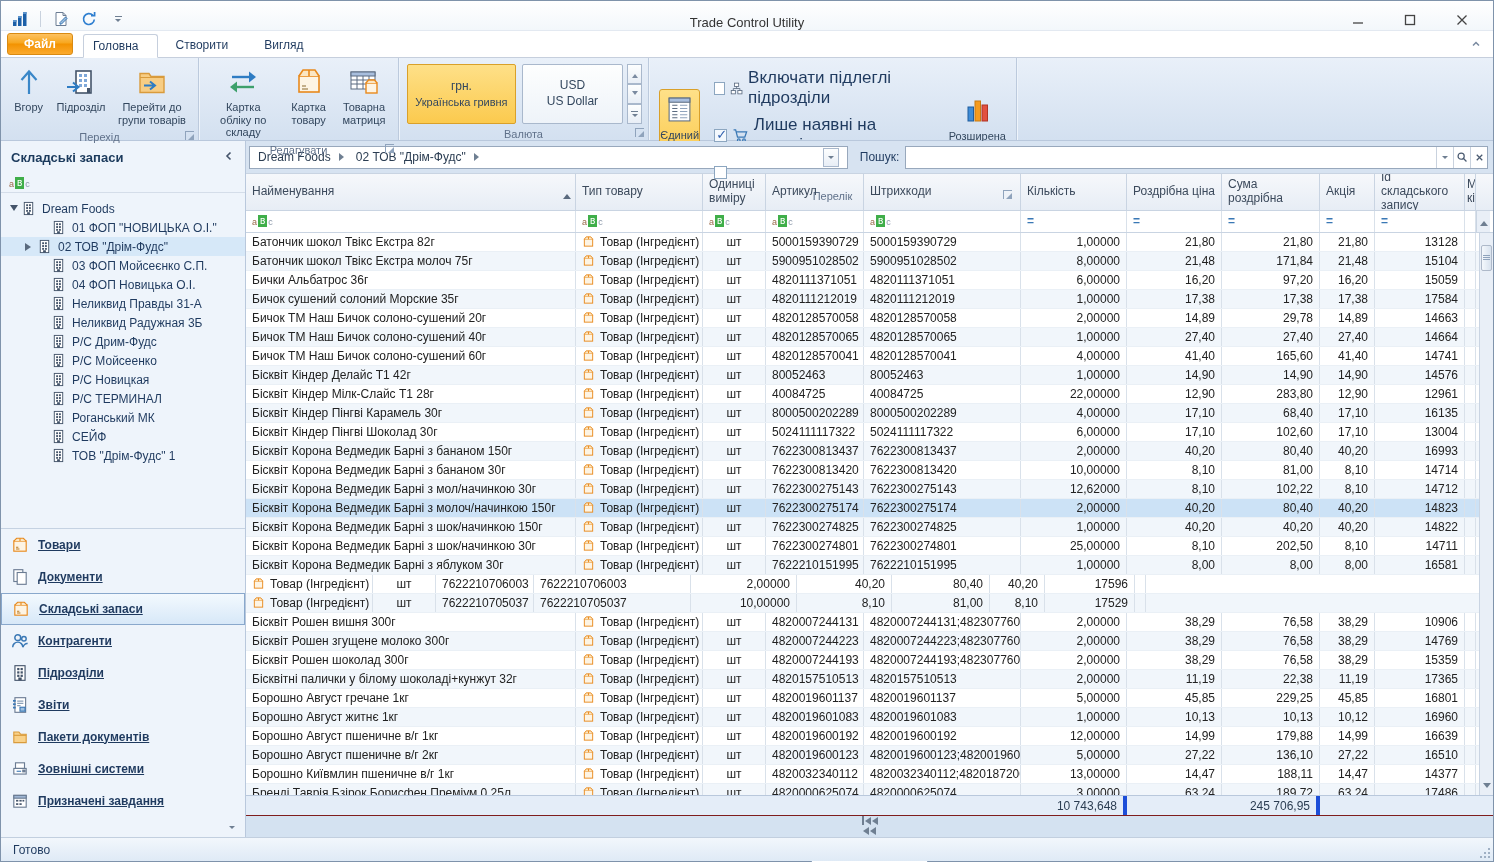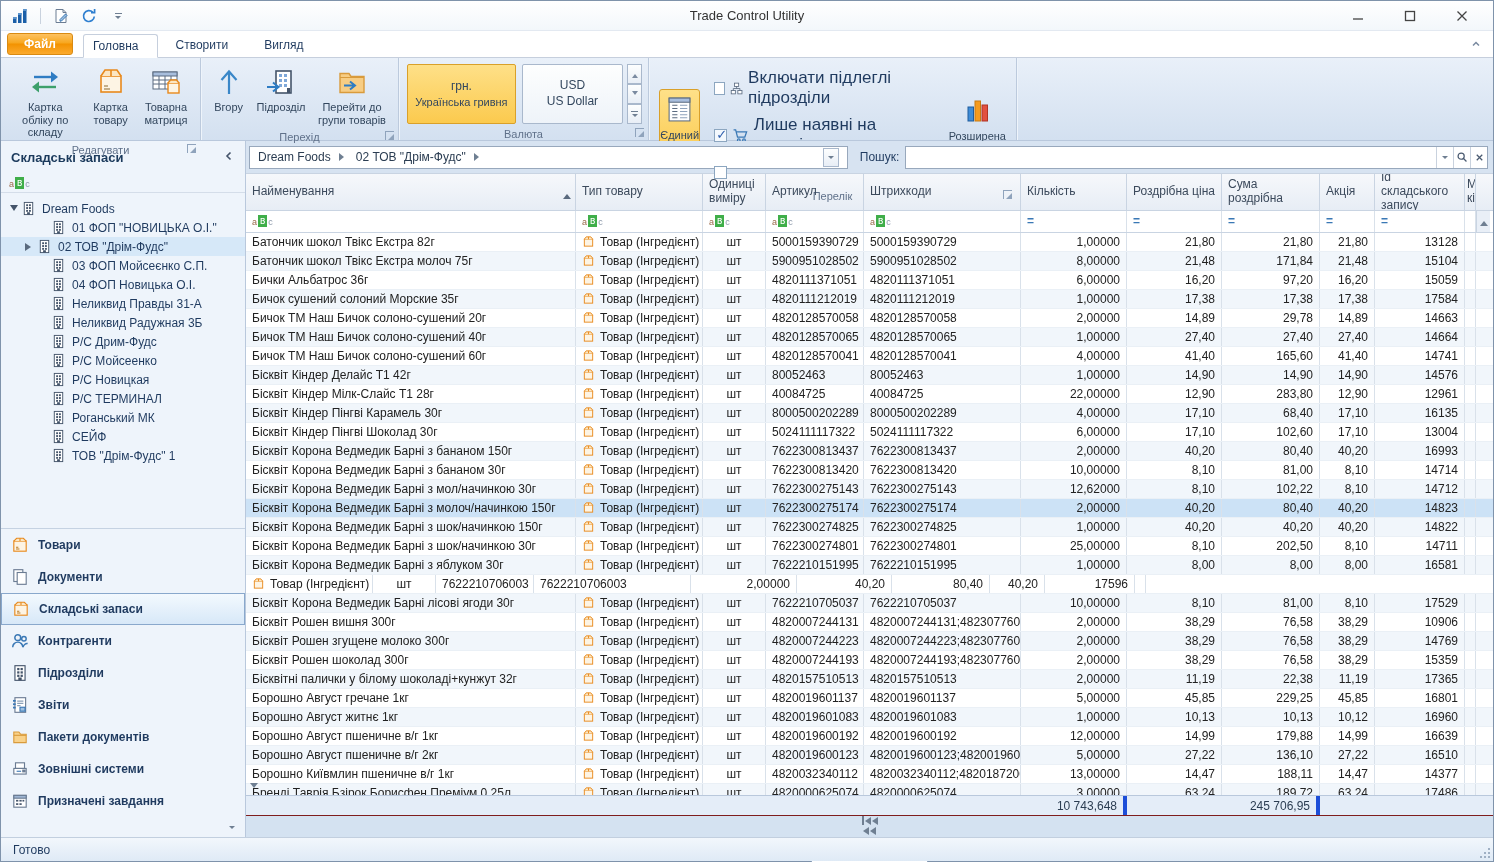--- a/index.html
+++ b/index.html
@@ -1,21 +1,21 @@
 <!DOCTYPE html>
 <html><head>
 <meta charset="utf-8">
 <style>
   * { margin:0; padding:0; box-sizing:border-box; }
   html,body { width:1494px; height:862px; overflow:hidden;
     font-family:"Liberation Sans","DejaVu Sans",sans-serif; font-size:12px; color:#2b3d52; }
   .app { width:1494px; height:862px; border:1px solid #7f93ab; display:flex; flex-direction:column; background:#fff; }
 
   
-  .titlebar { height:30px; background:linear-gradient(#ffffff,#f3f7fb); display:flex; align-items:center; position:relative; border-bottom:1px solid #e3e9f1;}
+  .titlebar { height:30px; background:linear-gradient(#ffffff,#f3f7fb); display:flex; align-items:flex-end; position:relative; border-bottom:1px solid #e3e9f1;}
   .qat { display:flex; align-items:center; gap:6px; padding-left:8px; }
   .qat-sep { width:1px; height:16px; background:#c9d2de; margin:0 3px; }
   .qat-btn { width:22px; height:22px; display:flex; align-items:center; justify-content:center; }
   .qat-drop { display:flex; flex-direction:column; align-items:center; width:16px; margin-left:4px;}
   .qat-drop .bar{ width:7px; height:1px; background:#6f7f92; margin-bottom:2px;}
   .tri-dn { width:0; height:0; border:3.5px solid transparent; border-top-color:#6f7f92; border-bottom:none; }
   .title-text { position:absolute; left:0; right:0; text-align:center; color:#333; font-size:13px; pointer-events:none;}
   .winbtns { margin-left:auto; display:flex; gap:26px; padding-right:18px; z-index:2;}
   .winbtn { width:26px; height:20px; display:flex; align-items:center; justify-content:center; }
 
@@ -70,21 +70,21 @@
   .titem { height:19px; display:flex; align-items:center; font-size:12px; color:#1f3a5f; padding-left:36px; position:relative;}
   .titem.root { padding-left:6px; }
   .titem .exp-sp { width:14px; display:flex; align-items:center; justify-content:center;}
   .titem .tico { width:15px; height:15px; margin-right:6px; flex:none;}
   .titem.selected { background:#d6e8f8; }
   .titem.exp { padding-left:22px; }
   .tri-right { width:0;height:0;border:4px solid transparent;border-left:6px solid #5a6a7e;}
   .tri-downb { width:0;height:0;border:4px solid transparent;border-top:6px solid #44546a; margin-top:3px;}
   .panel-fill { flex:1; }
   .navlist { border-top:1px solid #c5d2e2; }
-  .navitem { height:32px; display:flex; align-items:center; padding:0 10px; gap:9px; color:#1f3a5f; font-weight:bold; font-size:12px; border-bottom:1px solid transparent;}
+  .navitem { height:32px; display:flex; align-items:center; padding:0 10px; gap:9px; color:#1f3a5f; font-weight:bold; font-size:12px; border-bottom:1px solid transparent;text-decoration:underline;}
   .navitem .nico { width:18px; height:18px; flex:none; display:flex;}
   .navitem .nico svg { width:100%; height:100%; }
   .navitem.selected { background:linear-gradient(#f3f9fe,#d7e8f8); border:1px solid #89a8cc; }
   .panel-more { height:20px; display:flex; align-items:center; justify-content:flex-end; padding-right:10px;}
 
   
   .content { flex:1; display:flex; flex-direction:column; min-width:0; background:#d7e3f1;}
   .toolbar { height:32px; display:flex; align-items:center; padding:0 3px; gap:6px;}
   .crumbbox { flex:1; height:23px; background:#fff; border:1px solid #98a8bc; display:flex; align-items:center; padding:0 8px; gap:8px; max-width:760px;}
   .crumb { color:#2b3d52; }
@@ -101,21 +101,21 @@
   .w1{width:330px;} .w2{width:127px;} .w3{width:63px;} .w4{width:98px;} .w5{width:157px;}
   .w6{width:106px;} .w7{width:95px;} .w8{width:98px;} .w9{width:55px;} .w10{width:90px;} .wp{width:11px; padding:0 2px;}
   .num { justify-content:flex-end; }
   .hdr { height:38px; display:flex; background:linear-gradient(#f6f8fb,#e7edf5); border-bottom:1px solid #c9d4e2; border-top:1px solid #c9d4e2;}
   .hdr .cell { border-right:1px solid #c9d4e2; color:#3c4a5c; white-space:normal; line-height:1.15; position:relative;}
   .hcorner { width:14px; }
   .sortasc { position:absolute; right:4px; top:16px; width:0;height:0;border:4px solid transparent;border-bottom:5px solid #5a6a7e;}
   .frow { height:22px; display:flex; background:#fff; border-bottom:1px solid #c9d4e2;}
   .eq { color:#3a78b5; font-weight:bold; }
   .vsb-up { width:14px; background:#e9eff7; border-left:1px solid #c9d4e2; display:flex; align-items:center; justify-content:center;}
-  .rows-wrap { height:564px; display:flex; min-height:0; position:relative; overflow:hidden;flex-direction:column;}
+  .rows-wrap { height:564px; display:flex; min-height:0; position:relative; overflow:hidden;}
   .rows { flex:1; overflow:hidden; }
   .trow { height:19px; display:flex; border-bottom:1px solid #eaf0f6; background:#fff;}
   .trow:nth-child(even){ background:#f1f6fb; }
   .trow.selected { background:#cce2f6; }
   .trow .cell { font-size:12px; color:#222; }
   .pico { width:13px; height:13px; margin-right:5px; flex:none; display:flex;}
   .vscroll { width:14px; background:#e9eff7; border-left:1px solid #c9d4e2; display:flex; flex-direction:column; position:relative;}
   .vthumb { position:absolute; top:12px; left:1px; right:1px; height:26px; background:linear-gradient(90deg,#f4f8fc,#d8e2ee); border:1px solid #aeb9c9; border-radius:2px; display:flex; flex-direction:column; align-items:center; justify-content:center; gap:1px;}
   .grip-h { width:7px; height:1px; background:#8fa3bc; }
   .vsb-dn { position:absolute; bottom:0; left:0; right:0; height:15px; display:flex; align-items:center; justify-content:center;}
@@ -213,63 +213,20 @@
     <div class="tab">Вигляд</div>
     <span class="ribbon-collapse">
       <svg width="14" height="14" viewBox="0 0 14 14" fill="none" stroke="#7a8aa0" stroke-width="1.5">
           <path d="M4 8.5 L7 5.5 L10 8.5"></path>
         </svg>
     </span>
   </div>
 
   <div class="ribbon">
 
-    <div class="rgroup" style="width:200px">
-      <div class="rgroup-content">
-        <div class="rbtn" style="width:82px">
-          <div class="rico">
-            <svg viewBox="0 0 32 32" width="32" height="32">
-                <path d="M5 11 H22" stroke="#2e7cc3" stroke-width="2.4" fill="none"></path>
-                <path d="M22 5.5 L29 11 L22 16.5 Z" fill="#2e7cc3"></path>
-                <path d="M27 21 H10" stroke="#3da06b" stroke-width="2.4" fill="none"></path>
-                <path d="M10 15.5 L3 21 L10 26.5 Z" fill="#3da06b"></path>
-              </svg>
-          </div>
-          <div class="rlbl">Картка обліку по складу</div>
-        </div>
-        <div class="rbtn" style="width:54px">
-          <div class="rico">
-            <svg viewBox="0 0 32 32" width="32" height="32">
-                <rect x="6" y="10" width="20" height="16" fill="#fdf4e4" stroke="#e8891c" stroke-width="1.6"></rect>
-                <path d="M6 10 L10 4 H22 L26 10" fill="#fbe6c3" stroke="#e8891c" stroke-width="1.6"></path>
-                <line x1="16" y1="4" x2="16" y2="10" stroke="#e8891c" stroke-width="1.6"></line>
-                <path d="M9 20 h4 M9 23 h6" stroke="#8a6a30"></path>
-              </svg>
-          </div>
-          <div class="rlbl">Картка товару</div>
-        </div>
-        <div class="rbtn" style="width:60px">
-          <div class="rico">
-            <svg viewBox="0 0 32 32" width="32" height="32">
-                <rect x="3" y="6" width="24" height="17" fill="#fff" stroke="#5b6b80"></rect>
-                <rect x="3" y="6" width="24" height="4" fill="#a8bedd" stroke="#5b6b80"></rect>
-                <path d="M3 14 h24 M3 18 h24 M9 10 v13 M15 10 v13 M21 10 v13" stroke="#5b6b80" fill="none"></path>
-                <rect x="18" y="17" width="11" height="10" fill="#fdf4e4" stroke="#e8891c" stroke-width="1.4"></rect>
-                <path d="M18 17 l2.5 -3 h6 l2.5 3" fill="#fbe6c3" stroke="#e8891c" stroke-width="1.4"></path>
-              </svg>
-          </div>
-          <div class="rlbl">Товарна матриця</div>
-        </div>
-      </div>
-      <div class="rgroup-label">
-          <span>Редагувати</span>
-          <span class="dlg"></span>
-        </div>
-    </div>
-
     <div class="rgroup" style="width:198px">
       <div class="rgroup-content">
         <div class="rbtn" style="width:46px">
           <div class="rico">
             <svg viewBox="0 0 32 32" width="32" height="32" fill="none" stroke="#3a87c8" stroke-width="2.2">
                 <path d="M16 28 V7 M8.5 14 L16 5.5 L23.5 14"></path>
               </svg>
           </div>
           <div class="rlbl">Вгору</div>
         </div>
@@ -297,20 +254,63 @@
                 <path d="M4 7.5 h9 l2 3 h13 v16 H4 z" fill="#f7cd84" stroke="#d99b3c" stroke-width="1.4"></path>
                 <path d="M4 11.5 h24" stroke="#d99b3c"></path>
                 <path d="M8 19.5 h10 M14 15.5 l5 4 -5 4" stroke="#2e7cc3" stroke-width="2" fill="none"></path>
               </svg>
           </div>
           <div class="rlbl">Перейти до групи товарів</div>
         </div>
       </div>
       <div class="rgroup-label">
           <span>Перехід</span>
+          <span class="dlg"></span>
+        </div>
+    </div>
+
+    <div class="rgroup" style="width:200px">
+      <div class="rgroup-content">
+        <div class="rbtn" style="width:82px">
+          <div class="rico">
+            <svg viewBox="0 0 32 32" width="32" height="32">
+                <path d="M5 11 H22" stroke="#2e7cc3" stroke-width="2.4" fill="none"></path>
+                <path d="M22 5.5 L29 11 L22 16.5 Z" fill="#2e7cc3"></path>
+                <path d="M27 21 H10" stroke="#3da06b" stroke-width="2.4" fill="none"></path>
+                <path d="M10 15.5 L3 21 L10 26.5 Z" fill="#3da06b"></path>
+              </svg>
+          </div>
+          <div class="rlbl">Картка обліку по складу</div>
+        </div>
+        <div class="rbtn" style="width:54px">
+          <div class="rico">
+            <svg viewBox="0 0 32 32" width="32" height="32">
+                <rect x="6" y="10" width="20" height="16" fill="#fdf4e4" stroke="#e8891c" stroke-width="1.6"></rect>
+                <path d="M6 10 L10 4 H22 L26 10" fill="#fbe6c3" stroke="#e8891c" stroke-width="1.6"></path>
+                <line x1="16" y1="4" x2="16" y2="10" stroke="#e8891c" stroke-width="1.6"></line>
+                <path d="M9 20 h4 M9 23 h6" stroke="#8a6a30"></path>
+              </svg>
+          </div>
+          <div class="rlbl">Картка товару</div>
+        </div>
+        <div class="rbtn" style="width:60px">
+          <div class="rico">
+            <svg viewBox="0 0 32 32" width="32" height="32">
+                <rect x="3" y="6" width="24" height="17" fill="#fff" stroke="#5b6b80"></rect>
+                <rect x="3" y="6" width="24" height="4" fill="#a8bedd" stroke="#5b6b80"></rect>
+                <path d="M3 14 h24 M3 18 h24 M9 10 v13 M15 10 v13 M21 10 v13" stroke="#5b6b80" fill="none"></path>
+                <rect x="18" y="17" width="11" height="10" fill="#fdf4e4" stroke="#e8891c" stroke-width="1.4"></rect>
+                <path d="M18 17 l2.5 -3 h6 l2.5 3" fill="#fbe6c3" stroke="#e8891c" stroke-width="1.4"></path>
+              </svg>
+          </div>
+          <div class="rlbl">Товарна матриця</div>
+        </div>
+      </div>
+      <div class="rgroup-label">
+          <span>Редагувати</span>
           <span class="dlg"></span>
         </div>
     </div>
 
     <div class="rgroup" style="width:250px">
       <div class="rgroup-content" style="align-items:center">
         <div class="currbtn sel" style="width:112px; font-size:11px;">
           <span style="font-size:12px">грн.</span>
           <span>Українська гривня</span>
         </div>
@@ -1375,21 +1375,20 @@
                 <div class="cell w5">7622210706003</div>
                 <div class="cell w6 num">2,00000</div>
                 <div class="cell w7 num">40,20</div>
                 <div class="cell w8 num">80,40</div>
                 <div class="cell w9 num">40,20</div>
                 <div class="cell w10 num">17596</div>
                 <div class="cell wp"></div>
               </div>
 
               <div class="trow">
-                <div class="cell w1">Бісквіт Корона Ведмедик Барні лісові ягоди 30г</div>
                 <div class="cell w2">
                   <span class="pico">
                     <svg viewBox="0 0 14 14" width="100%" height="100%">
                       <rect x="2.5" y="4.5" width="9" height="7.5" fill="#fdf4e4" stroke="#e8891c"></rect>
                       <path d="M2.5 4.5 L4.5 2 H9.5 L11.5 4.5" fill="#fbe6c3" stroke="#e8891c"></path>
                       <line x1="7" y1="2" x2="7" y2="4.5" stroke="#e8891c"></line>
                     </svg>
                   </span>
                   <span>Товар (Інгредієнт)</span>
                 </div>

